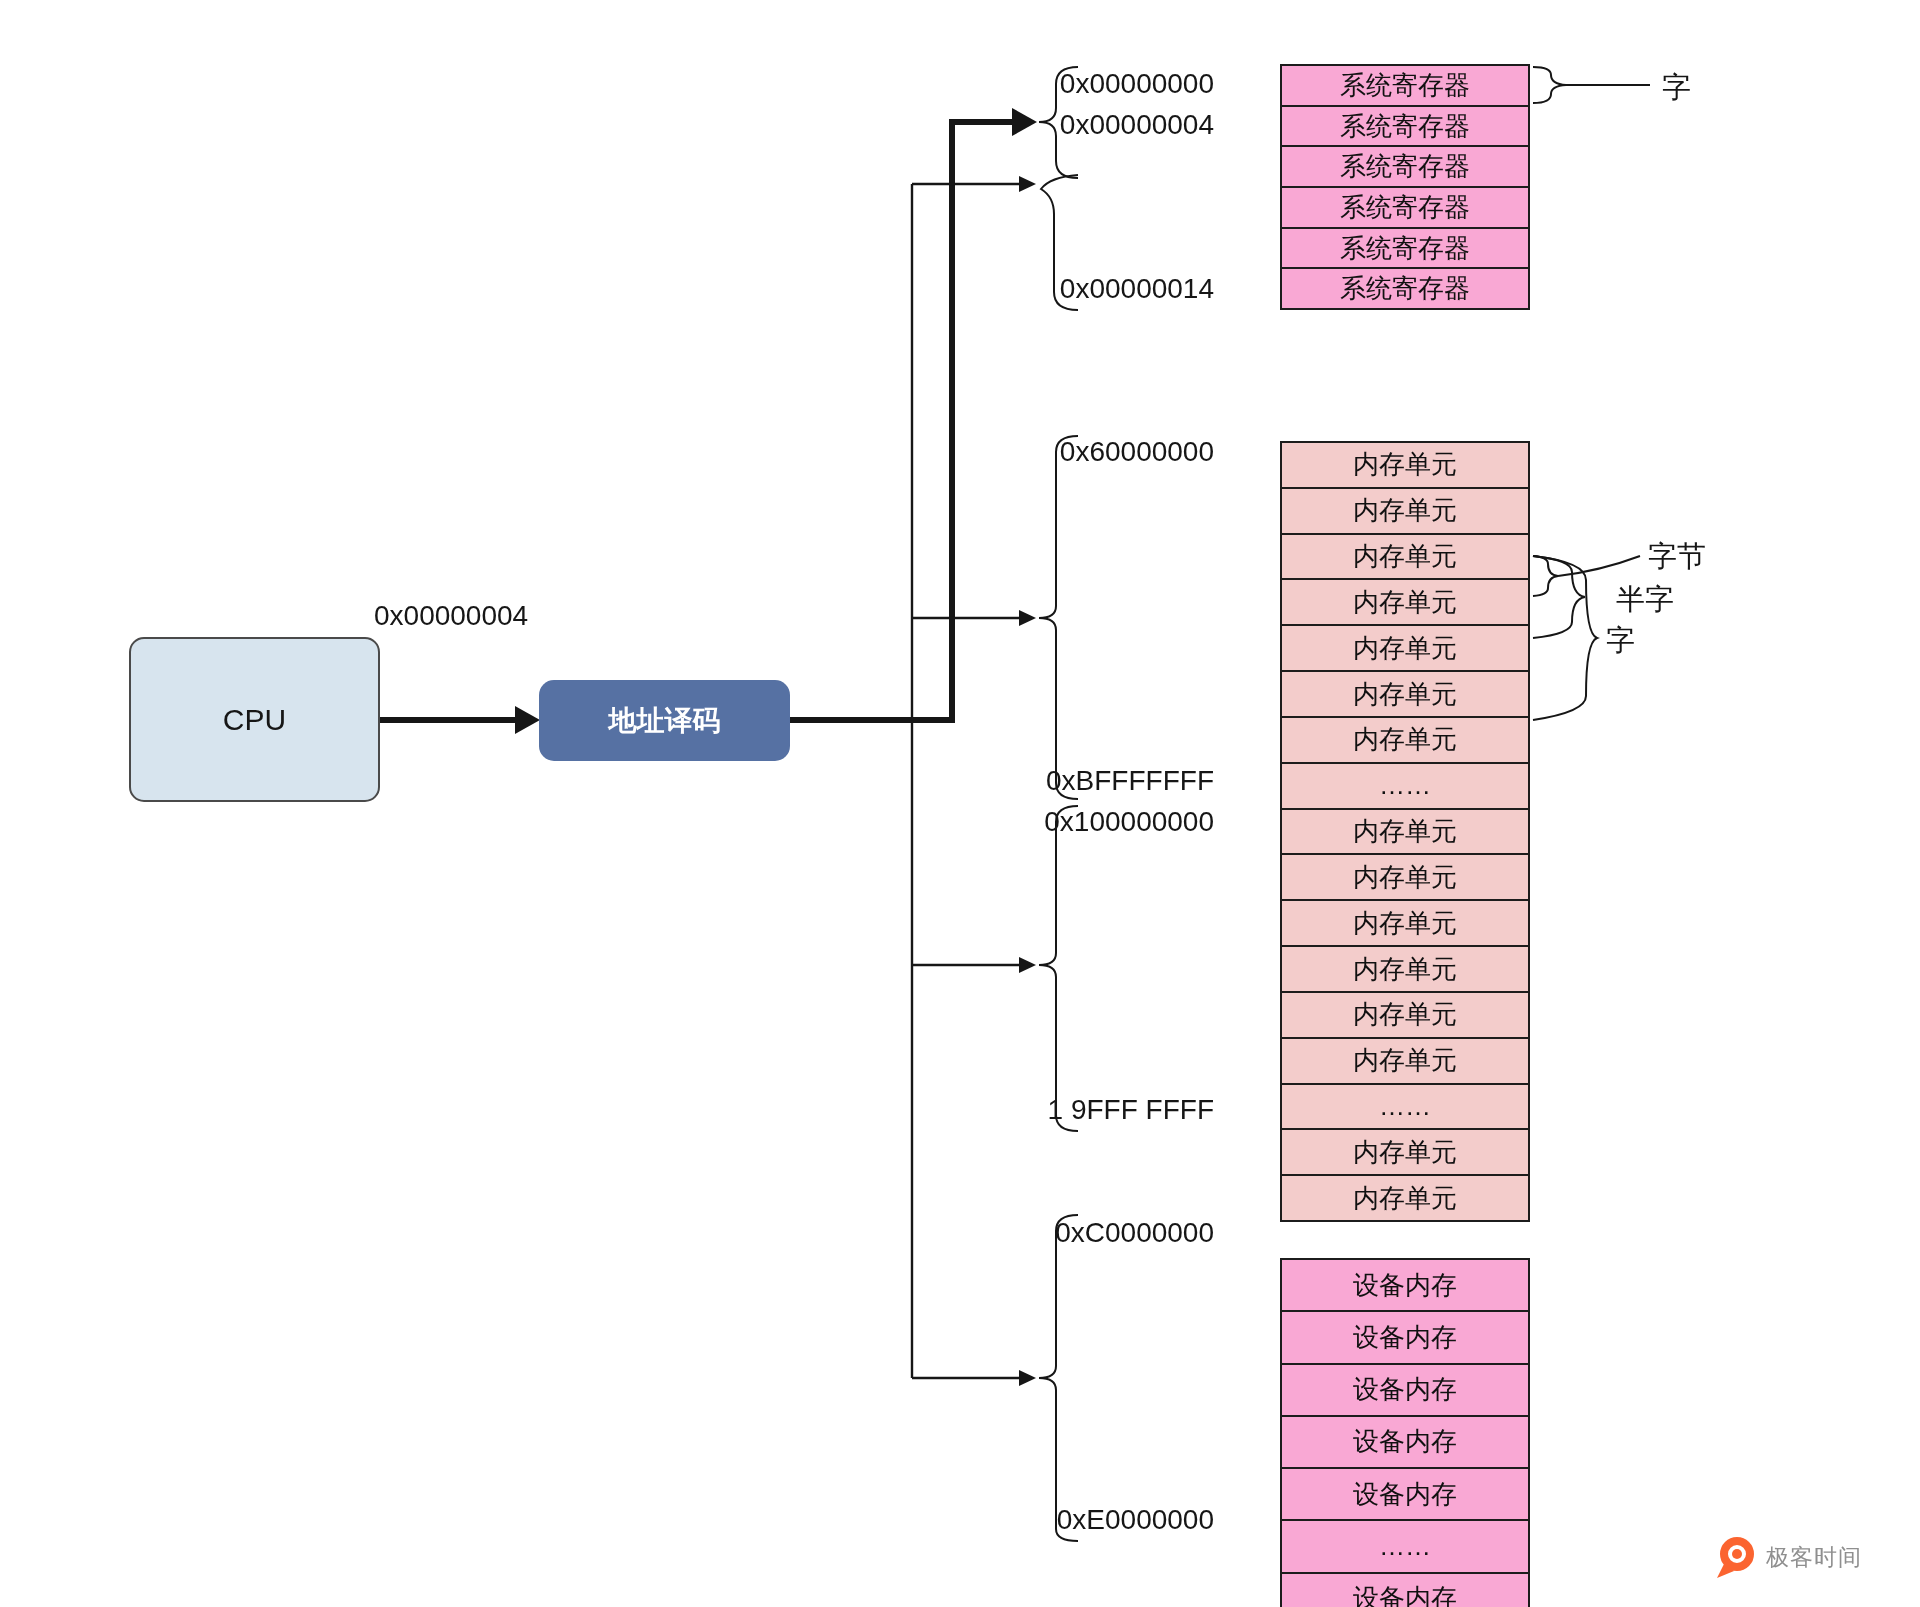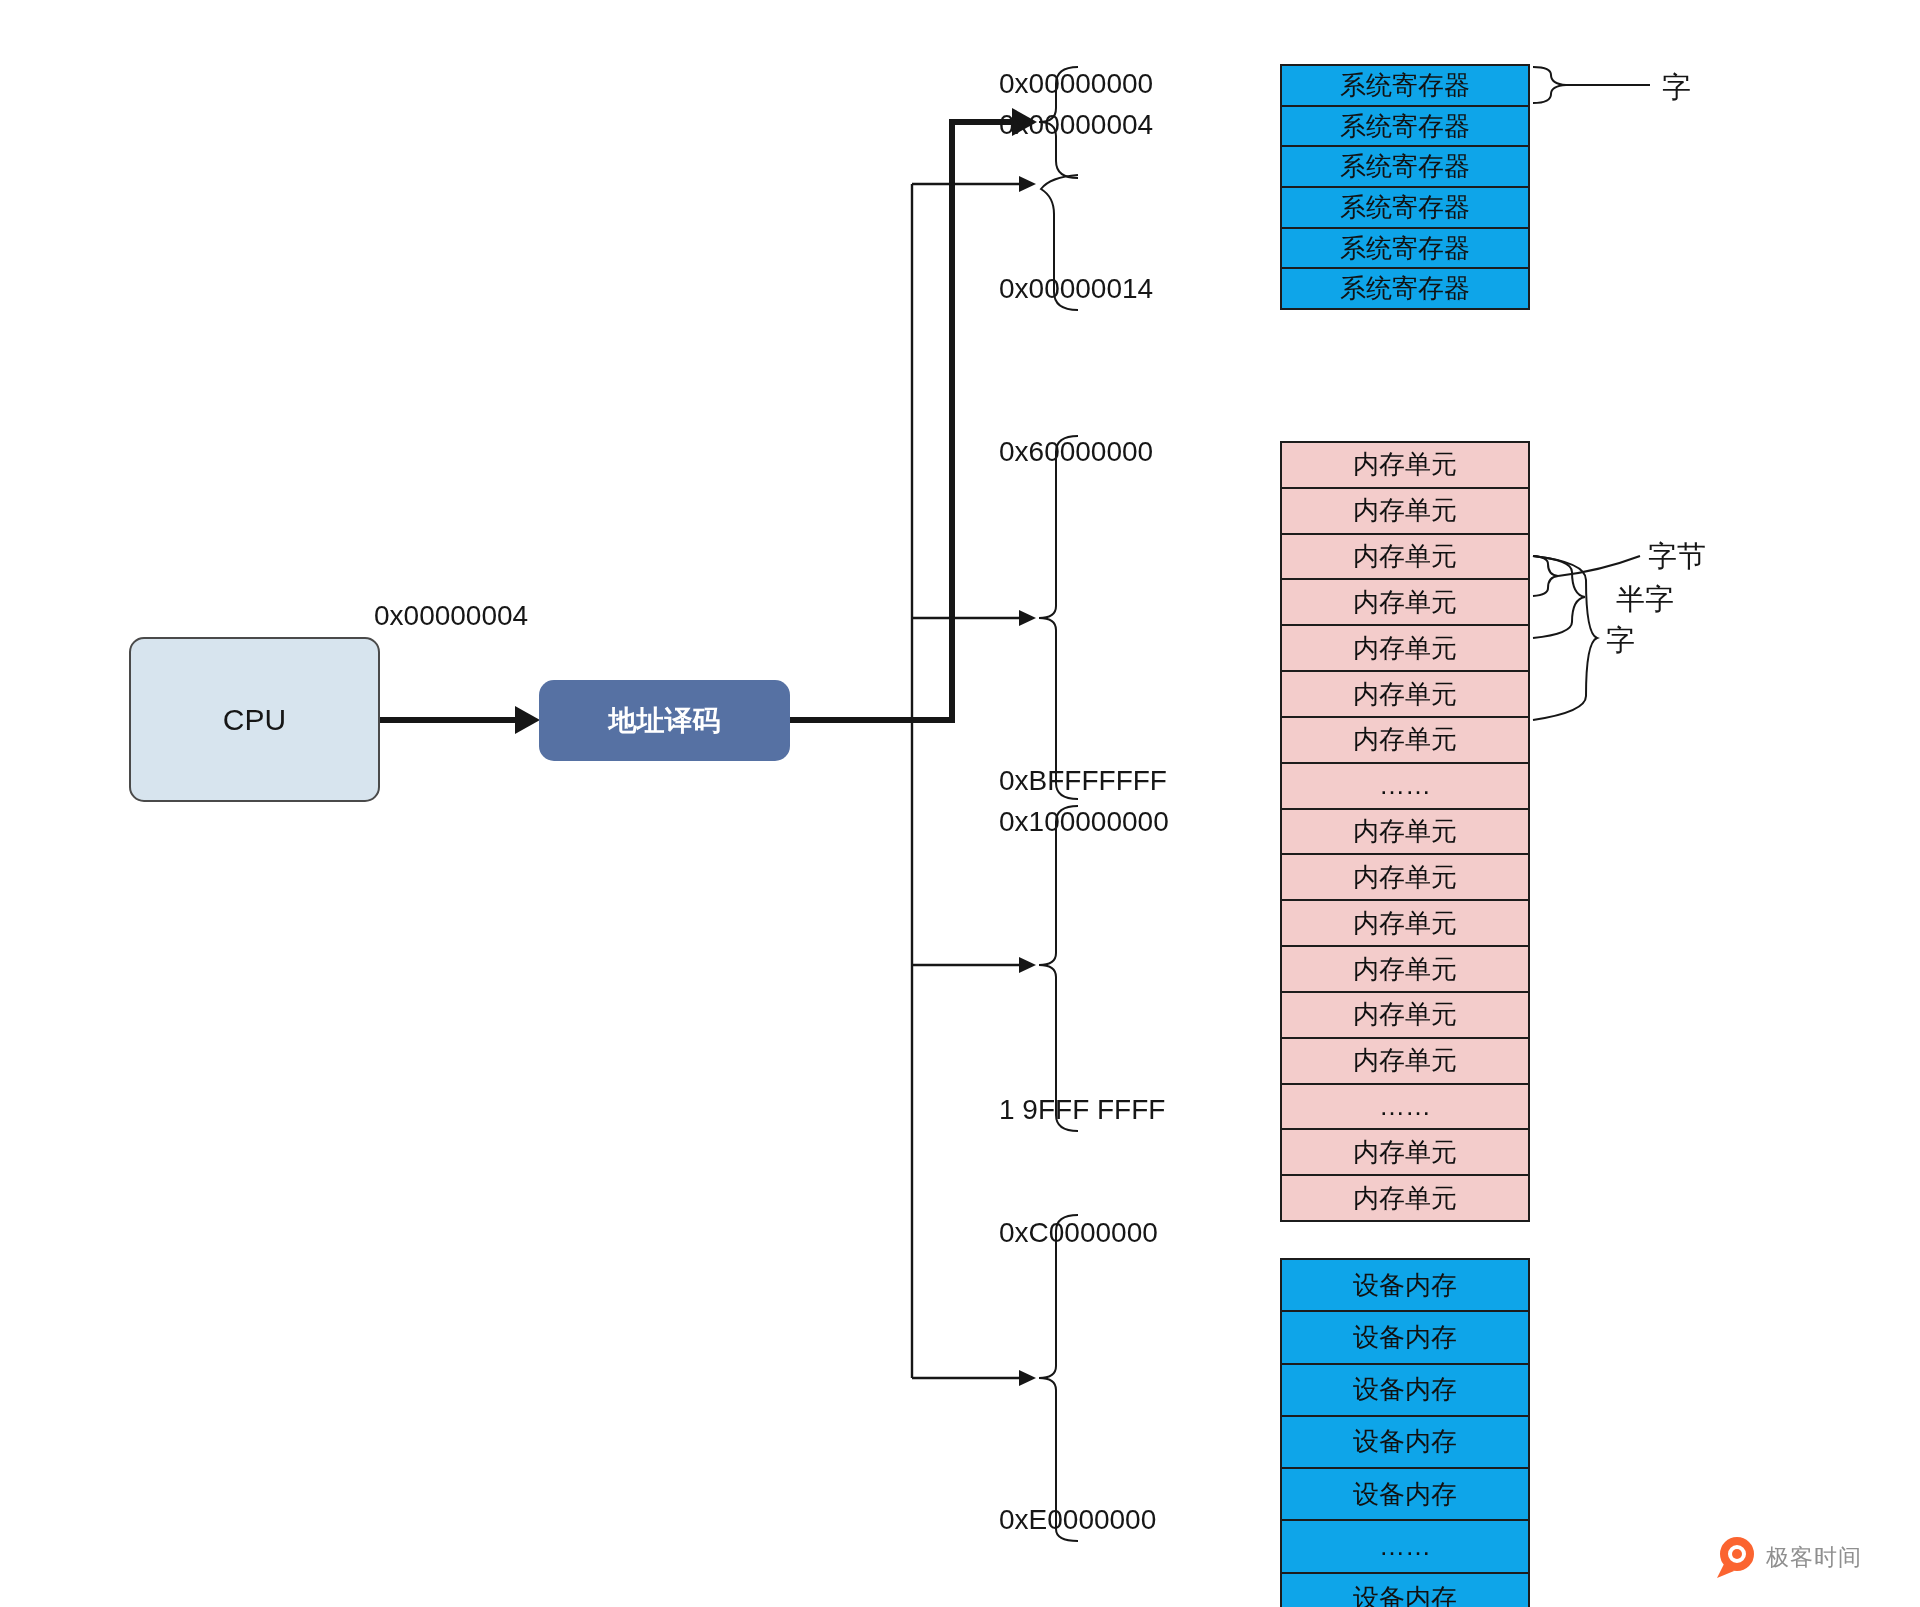--- a/index.html
+++ b/index.html
@@ -19,29 +19,29 @@
   .cpu { left:129px; top:637px; width:251px; height:165px;
          background:var(--cpu-fill,#d7e4ee); border:2px solid #4a4a4a; font-size:30px; }
   .decoder { left:539px; top:680px; width:251px; height:81px;
          background:var(--decoder-fill,#5671a3); color:#ffffff; font-size:28px;font-weight:bold; }
 
   .bus-label { position:absolute; left:374px; top:600px; font-size:28px; }
 
   .tbl { position:absolute; left:1280px; width:250px; border:2.5px solid #1c1c1c;
          display:flex; flex-direction:column; background:#fff; }
   .tbl .row { flex:1; display:flex; align-items:center; justify-content:center;
-         font-size:26px; color:#111; border-top:2px solid #1c1c1c; background:#0ea5e9; }
+         font-size:26px; color:#111; border-top:2px solid #1c1c1c; background:#f9a8d4; }
   .tbl .row:first-child { border-top:none; }
   .reg { top:64px;   height:246px; }
   .mem { top:432px;  height:781px;margin-top:9px; }
   .mem .row { background:var(--memory-cell-fill,#f3cccb); }
   .dev { top:1258px; height:420px; }
 
-  .addr { position:absolute; left:999px; width:240px; height:34px; line-height:34px;
-          font-size:28px; white-space:nowrap; }
+  .addr { position:absolute; left:974px; width:240px; height:34px; line-height:34px;
+          text-align:right; font-size:28px; white-space:nowrap; }
   .a1 { top:67px; }   .a2 { top:108px; }  .a3 { top:272px; }
   .a4 { top:435px; }  .a5 { top:764px; }  .a6 { top:805px; }  .a7 { top:1093px; }
   .a8 { top:1216px; } .a9 { top:1503px; }
 
   .rlabel { position:absolute; font-size:29px; white-space:nowrap; }
   .word-top { left:1662px; top:68px; }
   .byte     { left:1648px; top:537px; }
   .halfword { left:1616px; top:580px; }
   .word-mid { left:1606px; top:621px; }
 

